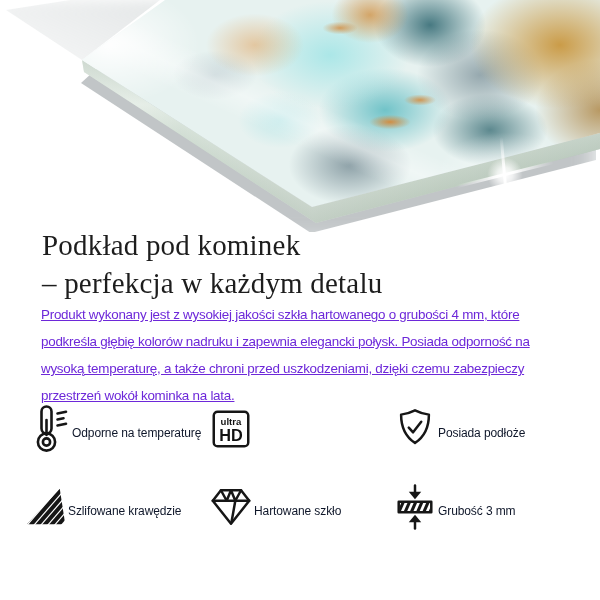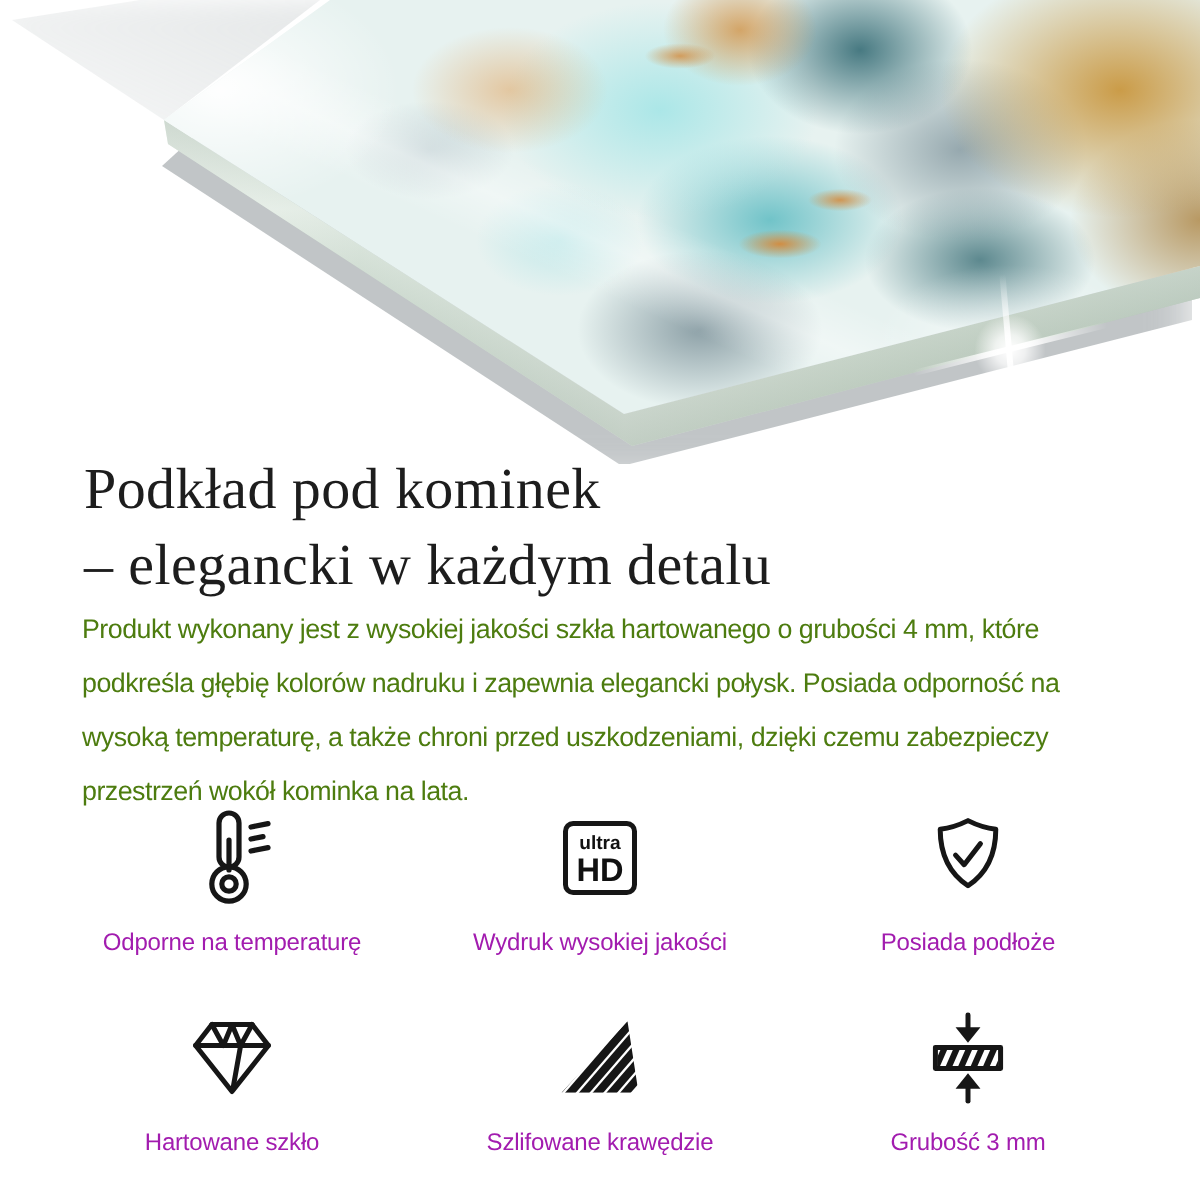--- a/index.html
+++ b/index.html
@@ -74,32 +74,32 @@
   }
 
   
   .title{
     position:absolute;left:42px;top:226px;margin:0;
     font-family:Liberation Serif, serif;font-weight:400;
     font-size:29px;line-height:38px;color:#1d1d1d;letter-spacing:0.2px;
   }
   .desc{
     position:absolute;left:41px;top:301px;width:523px;margin:0;
-    font-size:13.4px;line-height:27px;color:#4d7c0f;letter-spacing:-0.25px;
+    font-size:13.4px;line-height:27px;color:#6d28d9;letter-spacing:-0.25px;text-decoration:underline;
   }
 
   
   .features{
     position:absolute;left:24px;top:402px;width:552px;
     display:grid;grid-template-columns:1fr 1fr 1fr;row-gap:24px;
   }
-  .feature{display:flex;flex-direction:column;align-items:center;}
+  .feature{display:flex;align-items:center;}
   .feature .icon{height:54px;display:flex;align-items:center;justify-content:center;}
   .feature .label{
-    margin-top:8px;font-size:12px;color:#a21caf;letter-spacing:-0.1px;white-space:nowrap;
+    margin-top:8px;font-size:12px;color:#0f172a;letter-spacing:-0.1px;white-space:nowrap;
   }
   .ico{stroke:#161616;fill:none;stroke-width:2.6;stroke-linecap:round;stroke-linejoin:round;}
   .ico-fill{fill:#161616;stroke:none;}
   .hd-text{fill:#111;font-family:"Liberation Sans",sans-serif;font-weight:bold;}
 </style>
 </head>
 <body>
 
 <div class="page">
 
@@ -108,21 +108,21 @@
     <div class="glass-reflect"></div>
     <div class="glass-bevel"></div>
     <div class="glass-face"></div>
     <div class="sparkle">
       <i class="ray-h"></i>
         <i class="ray-v"></i>
         <i class="core"></i>
     </div>
   </section>
 
-  <h1 class="title"><span>Podkład pod kominek</span><br><span>– elegancki w każdym detalu</span></h1>
+  <h1 class="title"><span>Podkład pod kominek</span><br><span>– perfekcja w każdym detalu</span></h1>
 
   <p class="desc">Produkt wykonany jest z wysokiej jakości szkła hartowanego o grubości 4 mm, które podkreśla głębię kolorów nadruku i zapewnia elegancki połysk. Posiada odporność na wysoką temperaturę, a także chroni przed uszkodzeniami, dzięki czemu zabezpieczy przestrzeń wokół kominka na lata.</p>
 
   <div class="features">
 
     <div class="feature">
       <span class="icon">
         <svg width="48" height="52" viewBox="0 0 48 52">
           <rect class="ico" x="17.5" y="3.5" width="10" height="27" rx="5"></rect>
           <circle class="ico" cx="22.5" cy="39" r="8.6"></circle>
@@ -137,43 +137,30 @@
     </div>
 
     <div class="feature">
       <span class="icon">
         <svg width="46" height="46" viewBox="0 0 48 48">
           <rect class="ico" x="6" y="6" width="36" height="36" rx="4" stroke-width="3"></rect>
           <text class="hd-text" x="24" y="19.5" font-size="10" text-anchor="middle">ultra</text>
           <text class="hd-text" x="24" y="36" font-size="17" text-anchor="middle">HD</text>
         </svg>
       </span>
-      <span class="label">Wydruk wysokiej jakości</span>
     </div>
 
     <div class="feature">
       <span class="icon">
         <svg width="46" height="46" viewBox="0 0 48 48">
           <path class="ico" stroke-width="2.7" d="M24 4.5 C29 7 34 8.5 38.5 9 C38.5 21 34.5 31.5 24 38.5 C13.5 31.5 9.5 21 9.5 9 C14 8.5 19 7 24 4.5 Z"></path>
           <polyline class="ico" stroke-width="2.7" points="17.5,22.5 22,27.5 30.5,16.5"></polyline>
         </svg>
       </span>
       <span class="label">Posiada podłoże</span>
-    </div>
-
-    <div class="feature">
-      <span class="icon">
-        <svg width="46" height="46" viewBox="0 0 48 48">
-          <path class="ico" stroke-width="2.4" d="M13.5 6.5 L34.5 6.5 L43 17.5 L24 41.5 L5 17.5 Z"></path>
-          <line class="ico" stroke-width="2.2" x1="5" y1="17.5" x2="43" y2="17.5"></line>
-          <path class="ico" stroke-width="2.2" d="M13.5 6.5 L19.5 17.5 L24 6.5 L28.5 17.5 L34.5 6.5"></path>
-          <line class="ico" stroke-width="2.2" x1="28.5" y1="17.5" x2="24.5" y2="40"></line>
-        </svg>
-      </span>
-      <span class="label">Hartowane szkło</span>
     </div>
 
     <div class="feature">
       <span class="icon">
         <svg width="44" height="44" viewBox="0 0 48 48">
           <defs>
             <clipPath id="triclip">
                 <polygon points="3,43 39,4 45,43"></polygon>
               </clipPath>
           </defs>
@@ -181,20 +168,32 @@
             <line x1="-4" y1="48" x2="34" y2="4"></line>
             <line x1="3.5" y1="48" x2="41.5" y2="4"></line>
             <line x1="11" y1="48" x2="49" y2="4"></line>
             <line x1="18.5" y1="48" x2="56.5" y2="4"></line>
             <line x1="26" y1="48" x2="64" y2="4"></line>
             <line x1="33.5" y1="48" x2="71.5" y2="4"></line>
           </g>
         </svg>
       </span>
       <span class="label">Szlifowane krawędzie</span>
+    </div>
+
+    <div class="feature">
+      <span class="icon">
+        <svg width="46" height="46" viewBox="0 0 48 48">
+          <path class="ico" stroke-width="2.4" d="M13.5 6.5 L34.5 6.5 L43 17.5 L24 41.5 L5 17.5 Z"></path>
+          <line class="ico" stroke-width="2.2" x1="5" y1="17.5" x2="43" y2="17.5"></line>
+          <path class="ico" stroke-width="2.2" d="M13.5 6.5 L19.5 17.5 L24 6.5 L28.5 17.5 L34.5 6.5"></path>
+          <line class="ico" stroke-width="2.2" x1="28.5" y1="17.5" x2="24.5" y2="40"></line>
+        </svg>
+      </span>
+      <span class="label">Hartowane szkło</span>
     </div>
 
     <div class="feature">
       <span class="icon">
         <svg width="46" height="48" viewBox="0 0 48 48">
           <line class="ico" x1="24" y1="1.5" x2="24" y2="9" stroke-width="3"></line>
           <polygon class="ico-fill" points="17.5,8 30.5,8 24,16"></polygon>
           <rect class="ico" x="7" y="18.5" width="34" height="11" stroke-width="2.2"></rect>
           <defs>
               <clipPath id="barclip">

